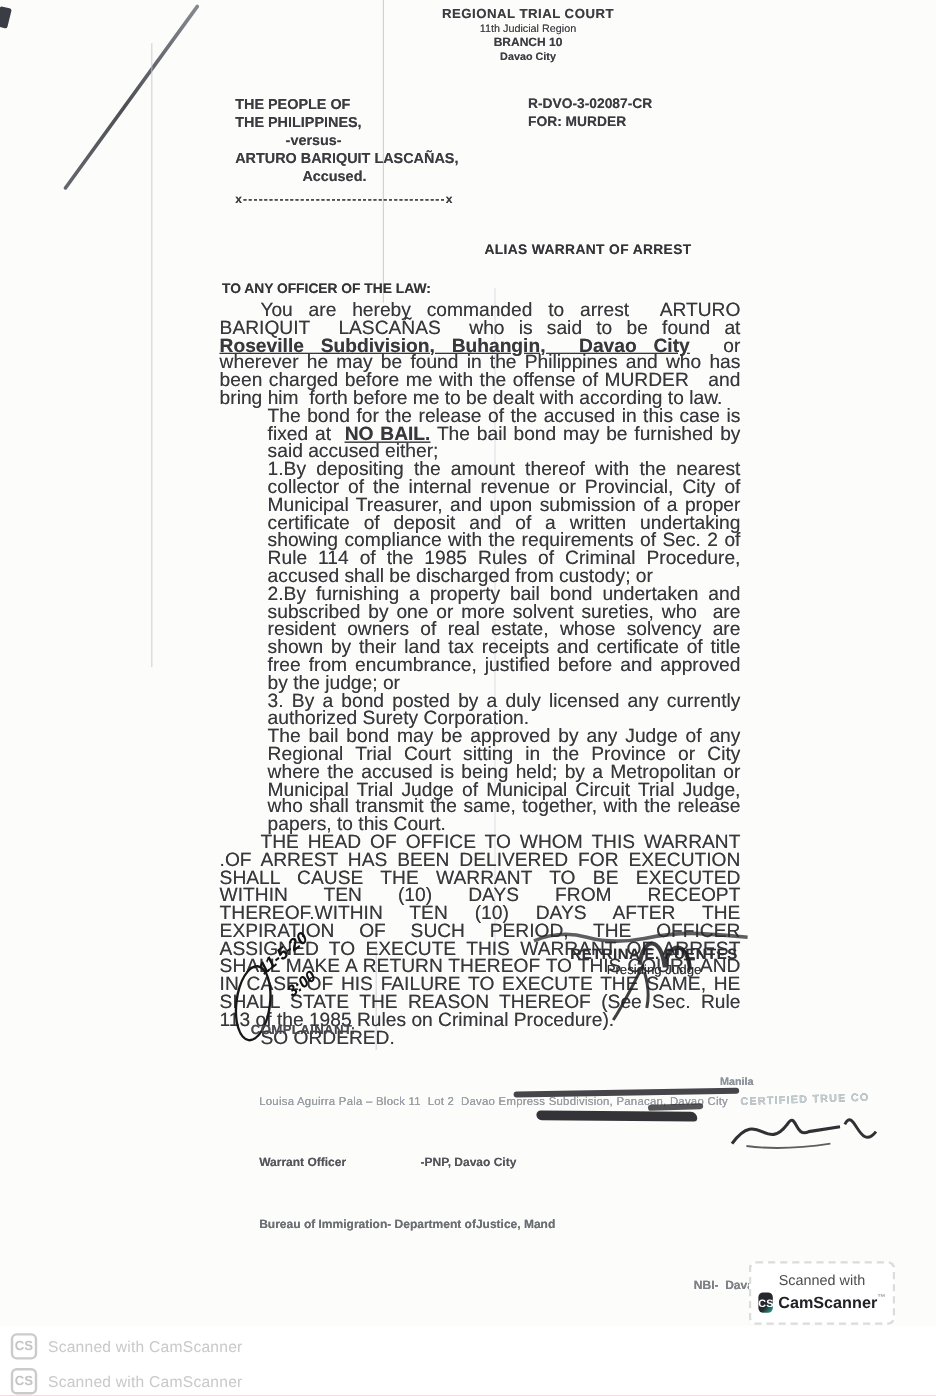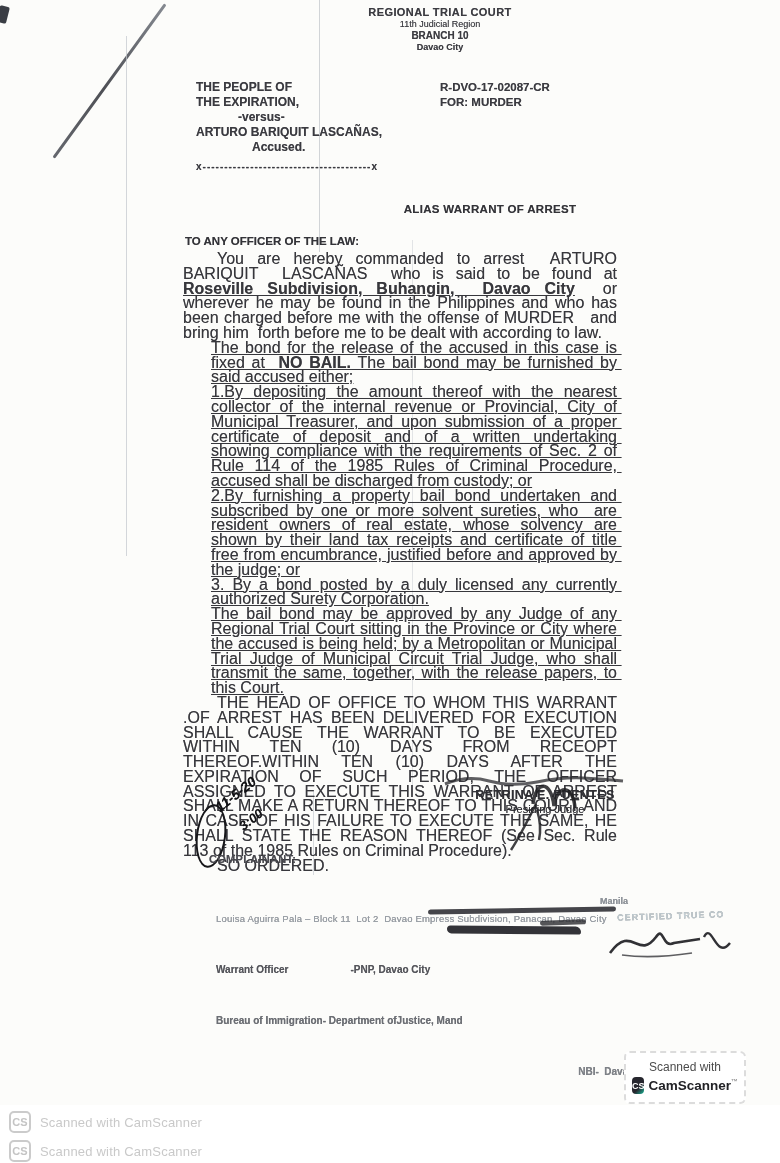--- a/index.html
+++ b/index.html
@@ -47,21 +47,21 @@
                 font-size:11.5px; font-weight:bold; color:#333338; letter-spacing:.3px; }
   .salutation { position:absolute; left:185px; top:235px; font-size:11.5px;
                 font-weight:bold; color:#333338; }
 
   
   .doc-body { position:absolute; left:183px; top:252px; width:434px;
               font-size:16px; line-height:14.8px; color:#37373c;
               text-align:justify; }
   .doc-body p { white-space:pre-wrap; }
   .p-indent   { text-indent:34px; }
-  .p-item     { margin-left:28px;text-decoration:underline; }
+  .p-item     { margin-left:40px; }
   .p-left34   { margin-left:34px; }
   .u { text-decoration:underline; font-weight:bold; }
 
   
   .sig-block { position:absolute; left:425px; top:788px; width:240px; text-align:center;
                color:#2e2e33; }
   .sig-name  { font-size:12.5px; font-weight:bold; letter-spacing:.4px; }
   .sig-title { font-size:11px; margin-top:1px; }
   .sig-scribble { position:absolute; left:-10px; top:-14px; }
 
@@ -134,28 +134,28 @@
 
     <div class="court-header">
       <div class="l1">REGIONAL TRIAL COURT</div>
       <div class="l2">11th Judicial Region</div>
       <div class="l3">BRANCH 10</div>
       <div class="l4">Davao City</div>
     </div>
 
     <div class="caption-left">
       <div>THE PEOPLE OF</div>
-      <div>THE EXPIRATION,</div>
+      <div>THE PHILIPPINES,</div>
       <div class="versus">-versus-</div>
       <div class="accused">ARTURO  BARIQUIT  LASCAÑAS,</div>
       <div class="accused-label">Accused.</div>
       <div class="divider">x---------------------------------------x</div>
     </div>
     <div class="caption-right">
-      <div>R-DVO-17-02087-CR</div>
+      <div>R-DVO-3-02087-CR</div>
       <div>FOR:  MURDER</div>
     </div>
 
     <div class="doc-title">ALIAS  WARRANT OF ARREST</div>
     <div class="salutation">TO ANY OFFICER OF THE LAW:</div>
 
     <div class="doc-body">
       <p class="p-indent"><span>You are hereby commanded to arrest  ARTURO  BARIQUIT  LASCAÑAS  who is said to be found at  </span><span class="u">Roseville Subdivision, Buhangin,  Davao City</span><span>  or wherever he may be found in the Philippines and who has been charged before me with the offense of MURDER   and bring him  forth before me to be dealt with according to law.</span></p>
       <p class="p-item"><span>The bond for the release of the accused in this case is fixed at  </span><span class="u">NO BAIL.</span><span> The bail bond may be furnished by said accused either;</span></p>
       <p class="p-item">1.By depositing the amount thereof with the nearest collector of the internal revenue or Provincial, City of Municipal Treasurer, and upon submission of a proper certificate of deposit and of a written undertaking showing compliance with the requirements of Sec. 2 of Rule 114 of the 1985 Rules of Criminal Procedure, accused shall be discharged from custody; or</p>

